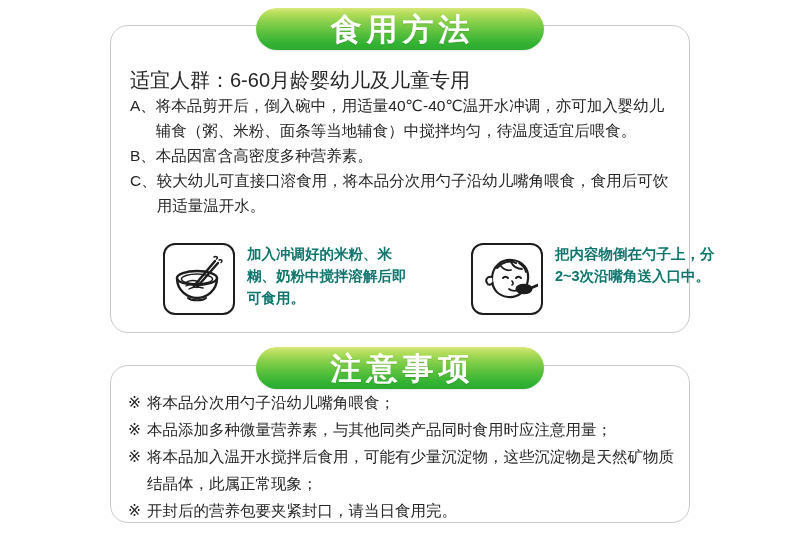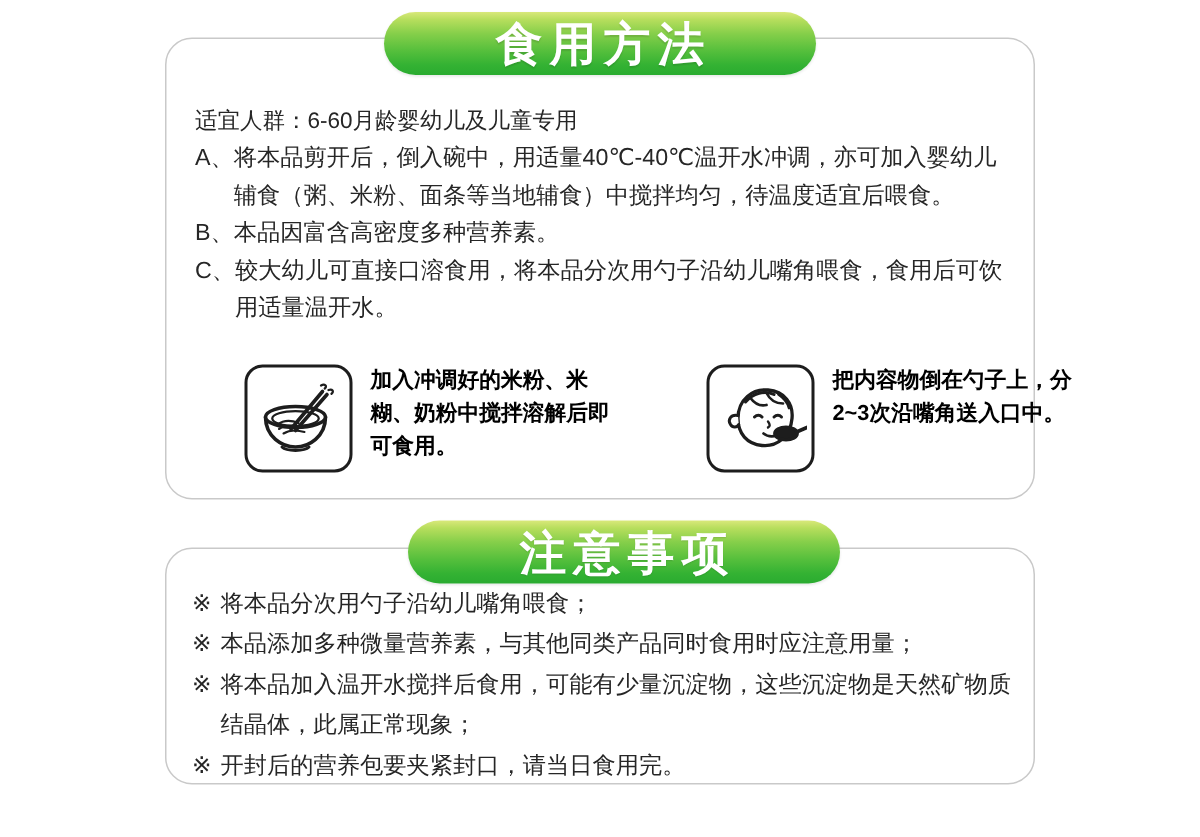--- a/index.html
+++ b/index.html
@@ -55,41 +55,41 @@
         #86cf4a 34%,
         #55bf3c 62%,
         #34b233 84%,
         #2aab30 100%);
     display: flex;
     align-items: center;
     justify-content: center;
     box-shadow: 0 1px 2px rgba(0,0,0,0.10);
   }
   #pill-usage { left: 256px; top: 8px; }
-  #pill-notice { left: 272px; top: 347px; }
+  #pill-notice { left: 256px; top: 347px; }
   .pill-text {
     color: #ffffff;
     font-size: 31px;
     font-weight: bold;
     letter-spacing: 5px;
     text-indent: 5px;
     line-height: 1;
     text-shadow: 0 1px 1px rgba(0,0,0,0.12);
     white-space: nowrap;
   }
 
   
   .usage-body {
     position: absolute;
     left: 130px;
     top: 68px;
     width: 548px;
   }
   .line {
-    font-size: 15px;
+    font-size: 20px;
     line-height: 25px;
     color: #262626;
     white-space: nowrap;
   }
   .step {
     display: flex;
     font-size: 15.5px;
     line-height: 25px;
     color: #262626;
   }
@@ -128,21 +128,21 @@
     display: flex;
     align-items: center;
     justify-content: center;
     overflow: hidden;
   }
   .illo-caption {
     margin-left: 12px;
     font-size: 14.5px;
     line-height: 22px;
     font-weight: bold;
-    color: #000000;
+    color: #0f766e;
     width: 168px;
   }
 
   
   .notice-body {
     position: absolute;
     left: 128px;
     top: 389px;
     width: 552px;
   }

